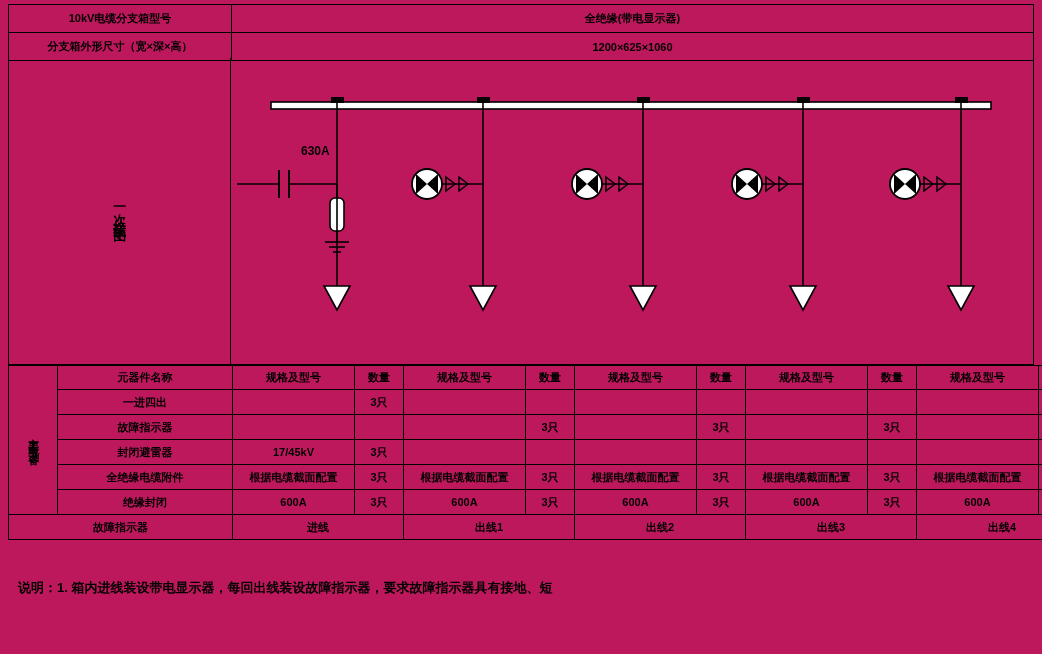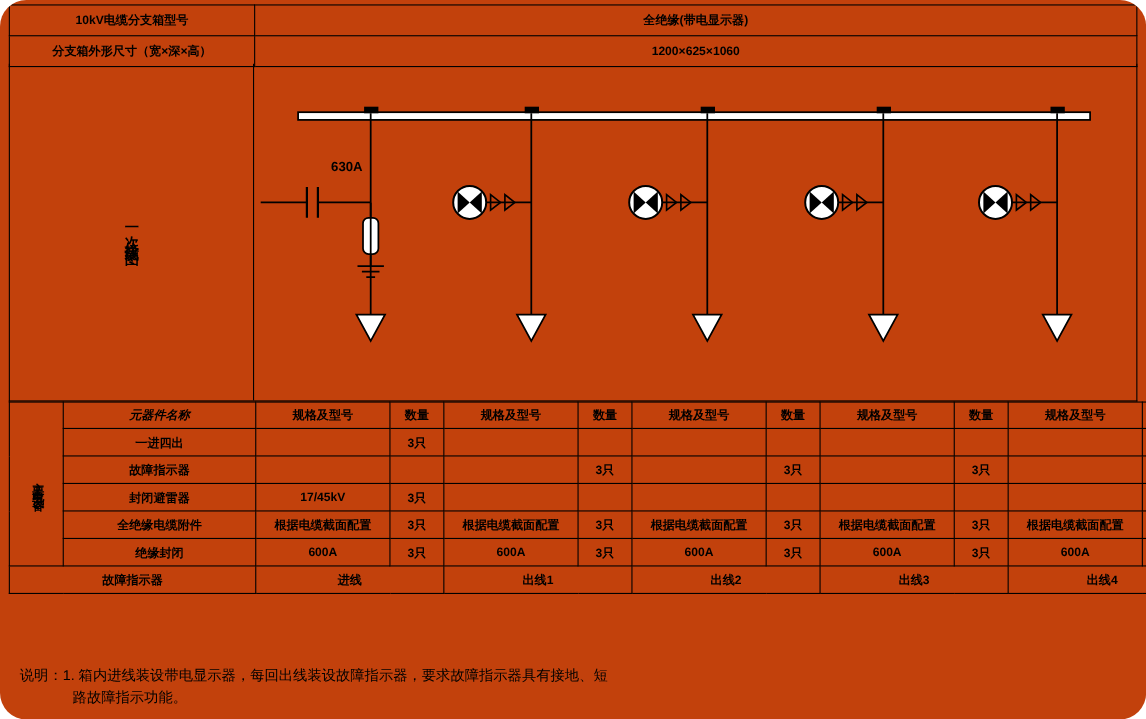--- a/index.html
+++ b/index.html
@@ -8,23 +8,22 @@
     background: #ffffff;
   }
   body {
     font-family: "Liberation Sans", sans-serif;
     color: #000000;
   }
   #sheet {
     position: relative;
     width: 1042px;
     height: 654px;
-    background: #c2410c;
+    background: #be185d;
     overflow: hidden;
-    border-radius: 24px;
   }
   .tbl {
     border-collapse: collapse;
     table-layout: fixed;
   }
   .tbl td {
     border: 1px solid #000000;
     padding: 0;
     text-align: center;
     vertical-align: middle;
@@ -94,21 +93,21 @@
   
   #comp-table {
     position: absolute;
     left: 8px;
     top: 365px;
     width: 1026px;
   }
   #comp-table td { height: 24px; }
   #comp-table td.row-h { height: 23px; }
   .col-side { width: 48px; }
-  .col-name { width: 174px; font-style: italic; }
+  .col-name { width: 174px; }
   .col-spec { width: 121px; }
   .col-qty  { width: 48px; }
   .side-vert {
     font-size: 12px;
     font-weight: bold;
   }
   .side-vert span {
     writing-mode: vertical-rl;
     text-orientation: upright;
     display: inline-block;
@@ -117,23 +116,22 @@
   }
   .small-spec { font-size: 10px; }
 
   
   #notes {
     position: absolute;
     left: 14px;
     top: 578px;
     width: 1000px;
     font-size: 13px;
-    font-weight: normal;
+    font-weight: bold;
     line-height: 1.55;
-    margin-top: 26px;
   }
   #notes .note-line-1 { margin-left: 4px; }
   #notes .note-line-2 { margin-left: 52px; }
   #notes .note-line-3 { margin-left: 30px; }
 </style>
 </head>
 <body>
 
 <div id="sheet">
 
@@ -346,16 +344,15 @@
       <td colspan="2">出线1</td>
       <td colspan="2">出线2</td>
       <td colspan="2">出线3</td>
       <td colspan="2">出线4</td>
     </tr>
   </tbody>
     </table>
 
   <div id="notes">
     <div class="note-line-1">说明：1. 箱内进线装设带电显示器，每回出线装设故障指示器，要求故障指示器具有接地、短</div>
-    <div class="note-line-2">路故障指示功能。</div>
   </div>
 
 </div>
 
 </body></html>

